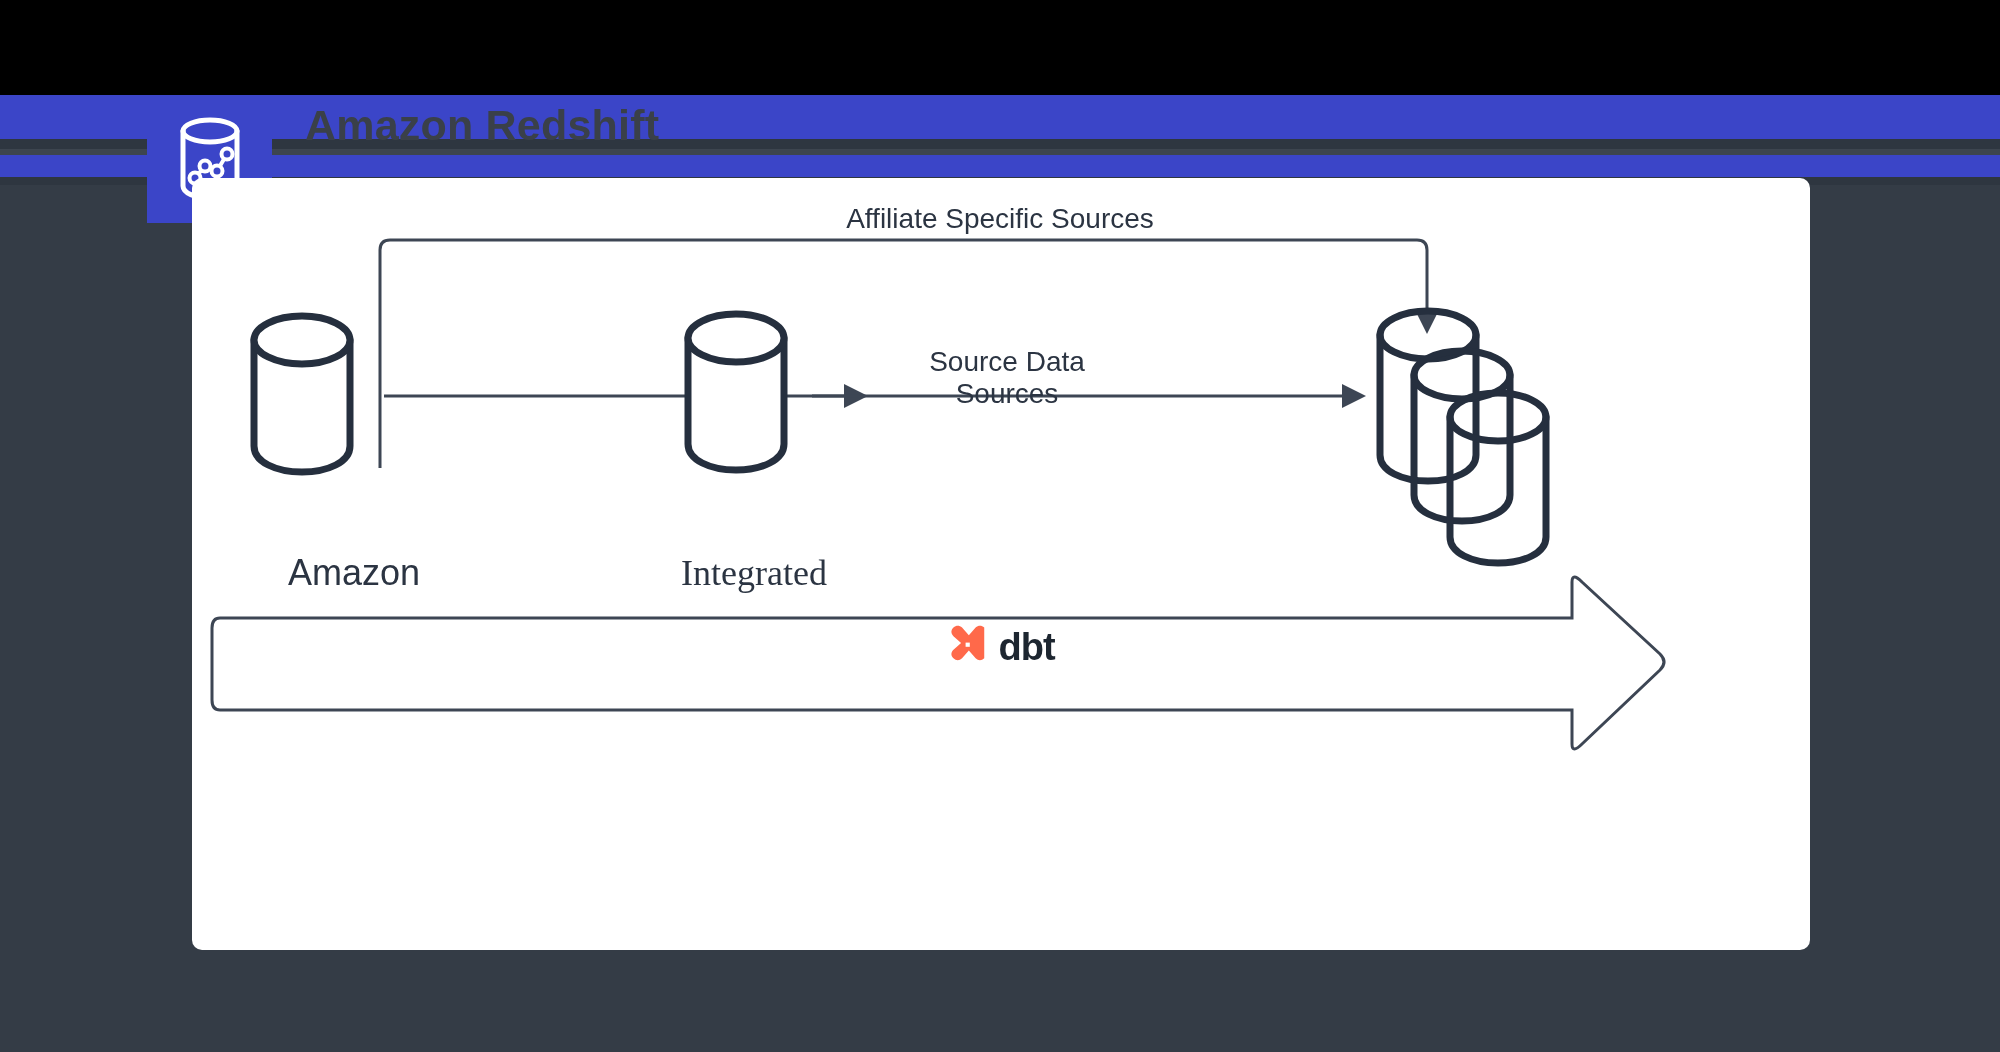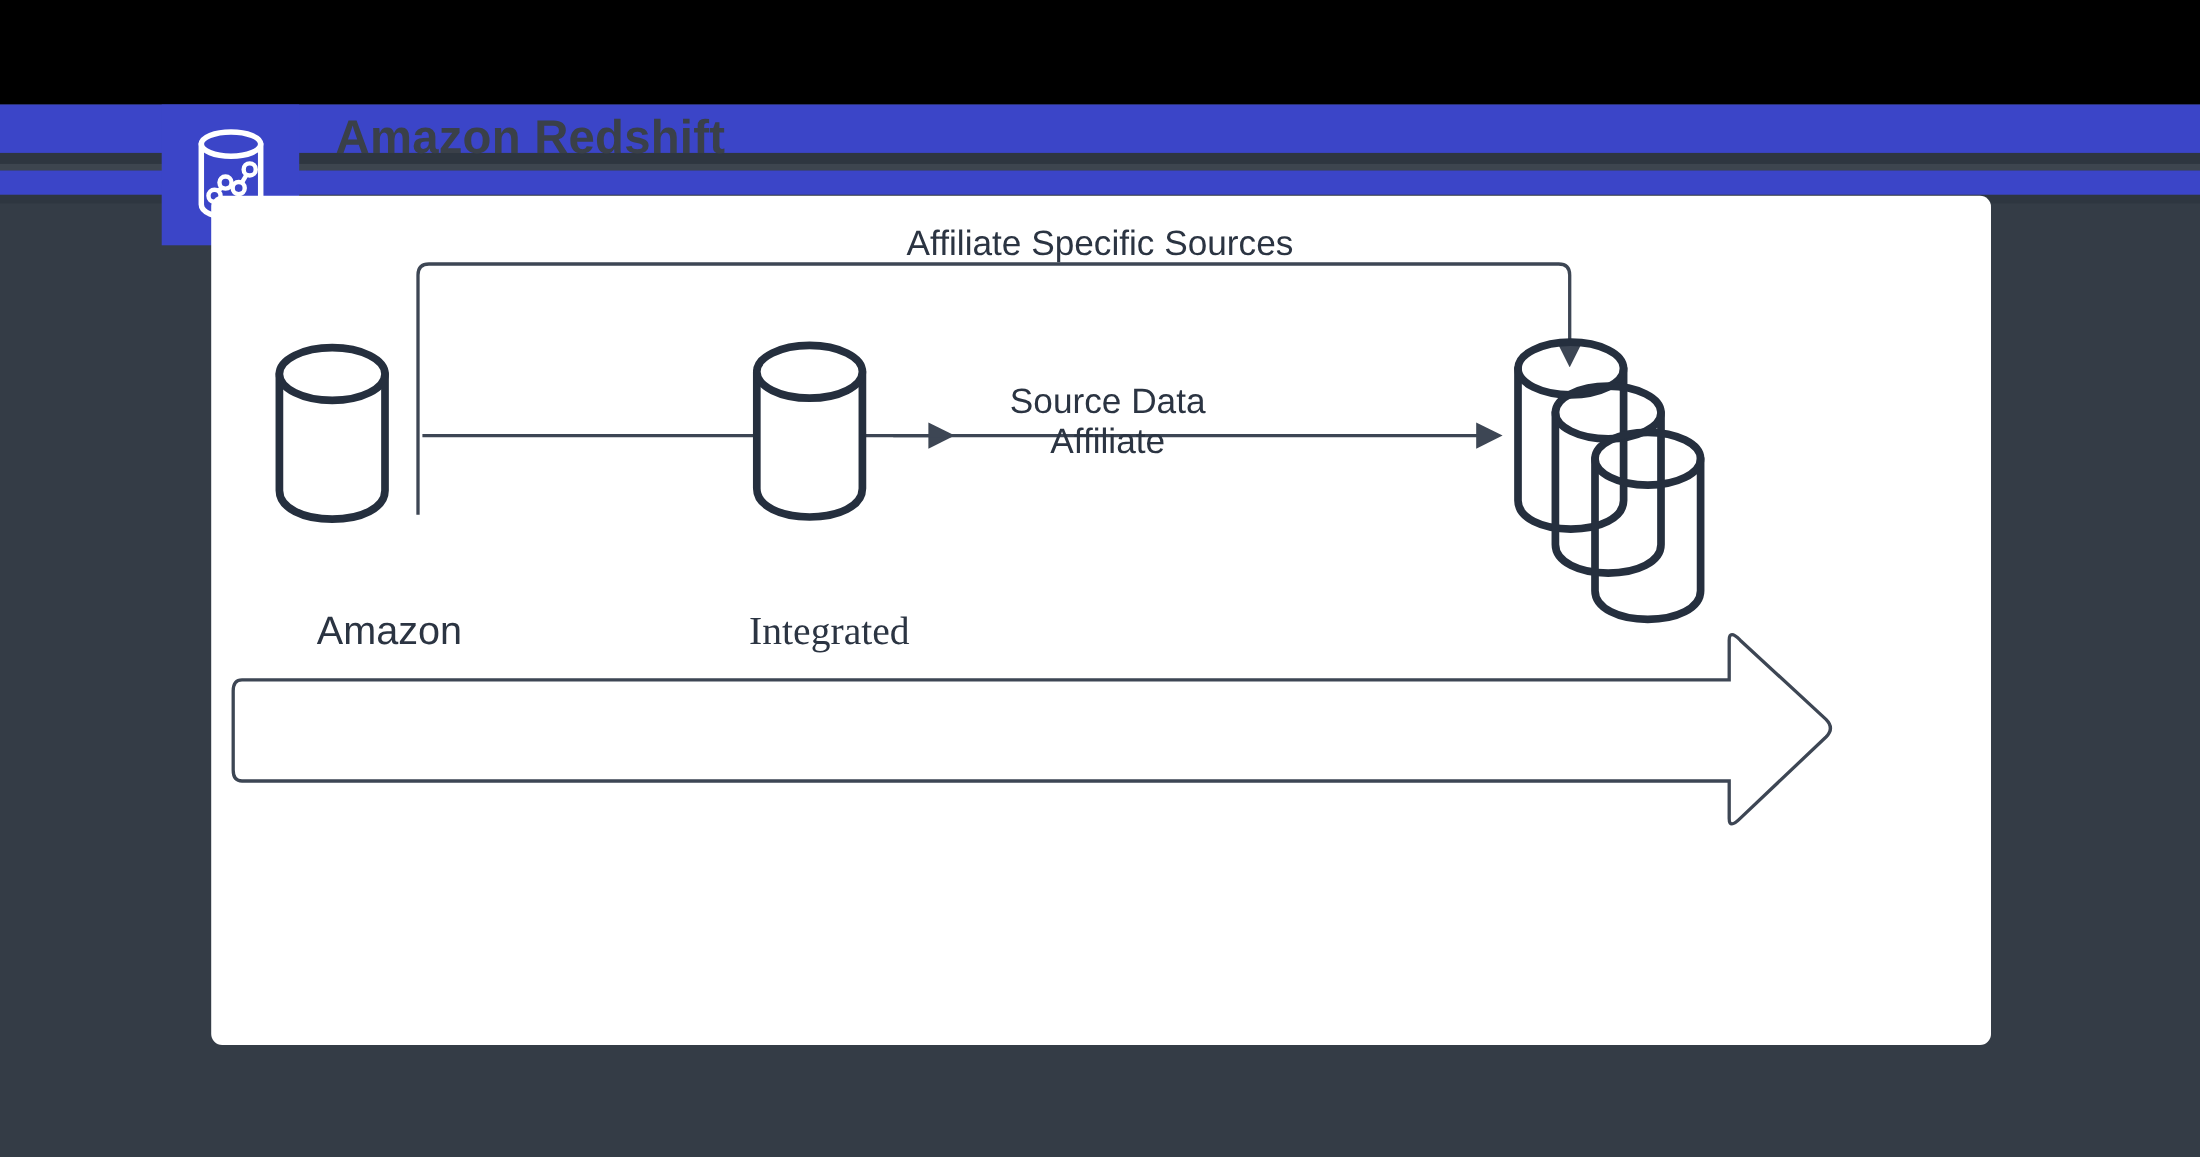--- a/index.html
+++ b/index.html
@@ -56,21 +56,21 @@
   
   .cap{
     position:absolute;color:#2b3442;font-size:36px;line-height:1;
     white-space:nowrap;
   }
   .cap-sources{left:96px;top:377px;}
   .cap-integrated{left:489px;top:377px;font-family:Liberation Serif, serif;}
   .cap-affdb{left:850px;top:430px;}
 
   .edge-label{
-    position:absolute;color:#2b3442;font-size:32px;line-height:1.16;
+    position:absolute;color:#2b3442;font-size:28px;line-height:1.16;
     white-space:pre;text-align:center;
   }
   .lbl-affiliate{left:413px;top:25px;width:790px;}
   .lbl-sdp{left:650px;top:168px;width:330px;}
 
   
   .dbt-lockup{
     position:absolute;left:0;top:446px;width:1618px;
     display:flex;align-items:center;justify-content:center;gap:9px;
     pointer-events:none;
@@ -150,17 +150,30 @@
       <path d="M28 440 Q20 440 20 450 L20 522 Q20 532 28 532
                L1380 532 L1380 566 Q1380 576 1390 566 L1468 492
                Q1476 484 1468 476 L1390 404 Q1380 394 1380 404 L1380 440 Z" fill="#ffffff" stroke="#3d4654" stroke-width="3"></path>
     </svg>
 
     <div class="cap cap-sources">Amazon</div>
     <div class="cap cap-integrated">Integrated</div>
 
     <div class="edge-label lbl-affiliate">Affiliate Specific Sources</div>
     <div class="edge-label lbl-sdp">Source Data
-Affiliate</div>
+Sources</div>
 
+    <div class="dbt-lockup">
+      <span>
+        <svg width="42" height="42" viewBox="0 0 42 42">
+          <path d="M6.5 3.2 C3.4 6.2 3.4 10.0 6.5 13.1 L15.4 21 L6.5 28.9
+                   C3.4 32.0 3.4 35.8 6.5 38.8 C9.6 41.8 13.4 41.8 16.5 38.8
+                   L24.4 29.9 L32.3 38.8 C35.4 41.8 39.2 41.8 42.3 38.8
+                   L42.3 3.2 C39.2 0.2 35.4 0.2 32.3 3.2 L24.4 12.1
+                   L16.5 3.2 C13.4 0.2 9.6 0.2 6.5 3.2 Z" transform="scale(0.86) translate(1,1)" fill="#ff694a"></path>
+          <rect x="18.6" y="18.6" width="4.2" height="4.2" fill="#ffffff"></rect>
+        </svg>
+      </span>
+      <span class="dbt-word">dbt</span>
+    </div>
 
   </div>
 </div>
 
 </body></html>

